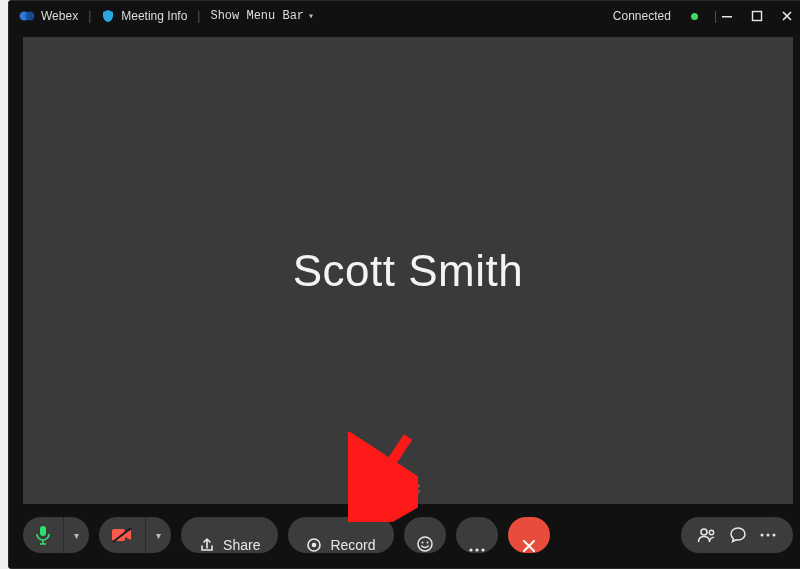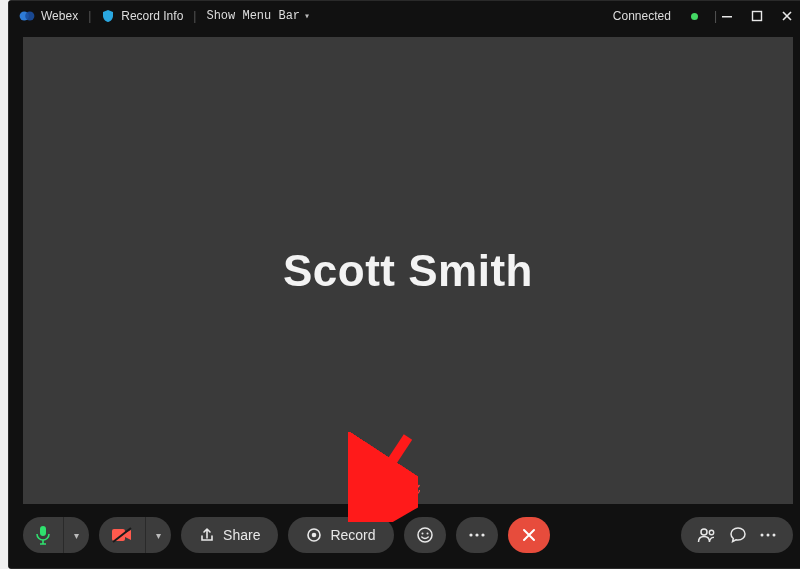--- a/index.html
+++ b/index.html
@@ -23,38 +23,38 @@
   .spacer { flex: 1; }
   .status { display: inline-flex; align-items: center; gap: 20px; margin-right: 12px; }
   .dot-green { width: 7px; height: 7px; border-radius: 50%; background: #44d864; display: inline-block; }
   .winbtns { display: inline-flex; align-items: center; gap: 14px; font-size: 13px; color: #e8e8e8; }
   .winbtn { width: 16px; text-align: center; }
   
   .video-area {
     flex: 1; margin: 6px 14px 4px 14px; background: #3a3a3a;
     display: flex; align-items: center; justify-content: center; position: relative;
   }
-  .participant-name { font-size: 44px; font-weight: 700; color: #f3f3f3; letter-spacing: 0.5px; }
+  .participant-name { font-size: 44px; font-weight: 400; color: #f3f3f3; letter-spacing: 0.5px; }
   .floating-status { position: absolute; bottom: 8px; left: 50%; transform: translateX(-50%); display: flex; gap: 4px; align-items: center; }
   .mic-muted { color: #ff4040; font-size: 12px; }
   
   .arrow-annot { position: absolute; pointer-events: none; z-index: 200; }
   
   .controlbar {
     height: 60px; display: flex; align-items: center; padding: 0 14px 6px 14px; gap: 10px;
     background: #111;
   }
   .split-btn {
     display: inline-flex; align-items: stretch; height: 36px; border-radius: 18px;
     background: #3c3c3c; overflow: hidden;
   }
   .split-btn .main { display: inline-flex; align-items: center; justify-content: center; padding: 0 12px; }
   .split-btn .drop { display: inline-flex; align-items: center; justify-content: center; padding: 0 10px; border-left: 1px solid #2a2a2a; }
   .pill-btn {
-    display: inline-flex; align-items: center; justify-content: center;
+    display: inline-flex; align-items: flex-end; justify-content: center;
     height: 36px; padding: 0 18px; border-radius: 18px; background: #3c3c3c;
     color: #e8e8e8; font-size: 14px; gap: 8px;
   }
   .pill-btn.iconly { width: 42px; padding: 0; }
   .pill-btn.red { background: #e74c3c; }
   .cb-right { margin-left: auto; display: inline-flex; align-items: center; gap: 12px;
     background: #3c3c3c; height: 36px; padding: 0 16px; border-radius: 18px; }
   .cb-right .ic { display: inline-flex; }
   svg { display: block; }
 </style>
@@ -71,21 +71,21 @@
           <circle cx="10.8" cy="8" r="4.6" fill="#1b4fa0" fill-opacity="0.9"></circle>
         </svg>
       </span>
       <span>Webex</span>
       <span class="vsep">|</span>
       <span class="shield-icon">
         <svg viewBox="0 0 14 14" width="14" height="14">
           <path d="M7 1 L12 3 V7 C12 10 9.5 12.4 7 13 C4.5 12.4 2 10 2 7 V3 Z" fill="#2aa7e0"></path>
         </svg>
       </span>
-      <span>Record Info</span>
+      <span>Meeting Info</span>
       <span class="vsep">|</span>
       <span class="dropdown">
         <span>Show Menu Bar</span>
         <span class="chev">▾</span>
       </span>
     </div>
     <div class="spacer"></div>
     <div class="status">
       <span>Connected</span>
       <span class="dot-green"></span>

